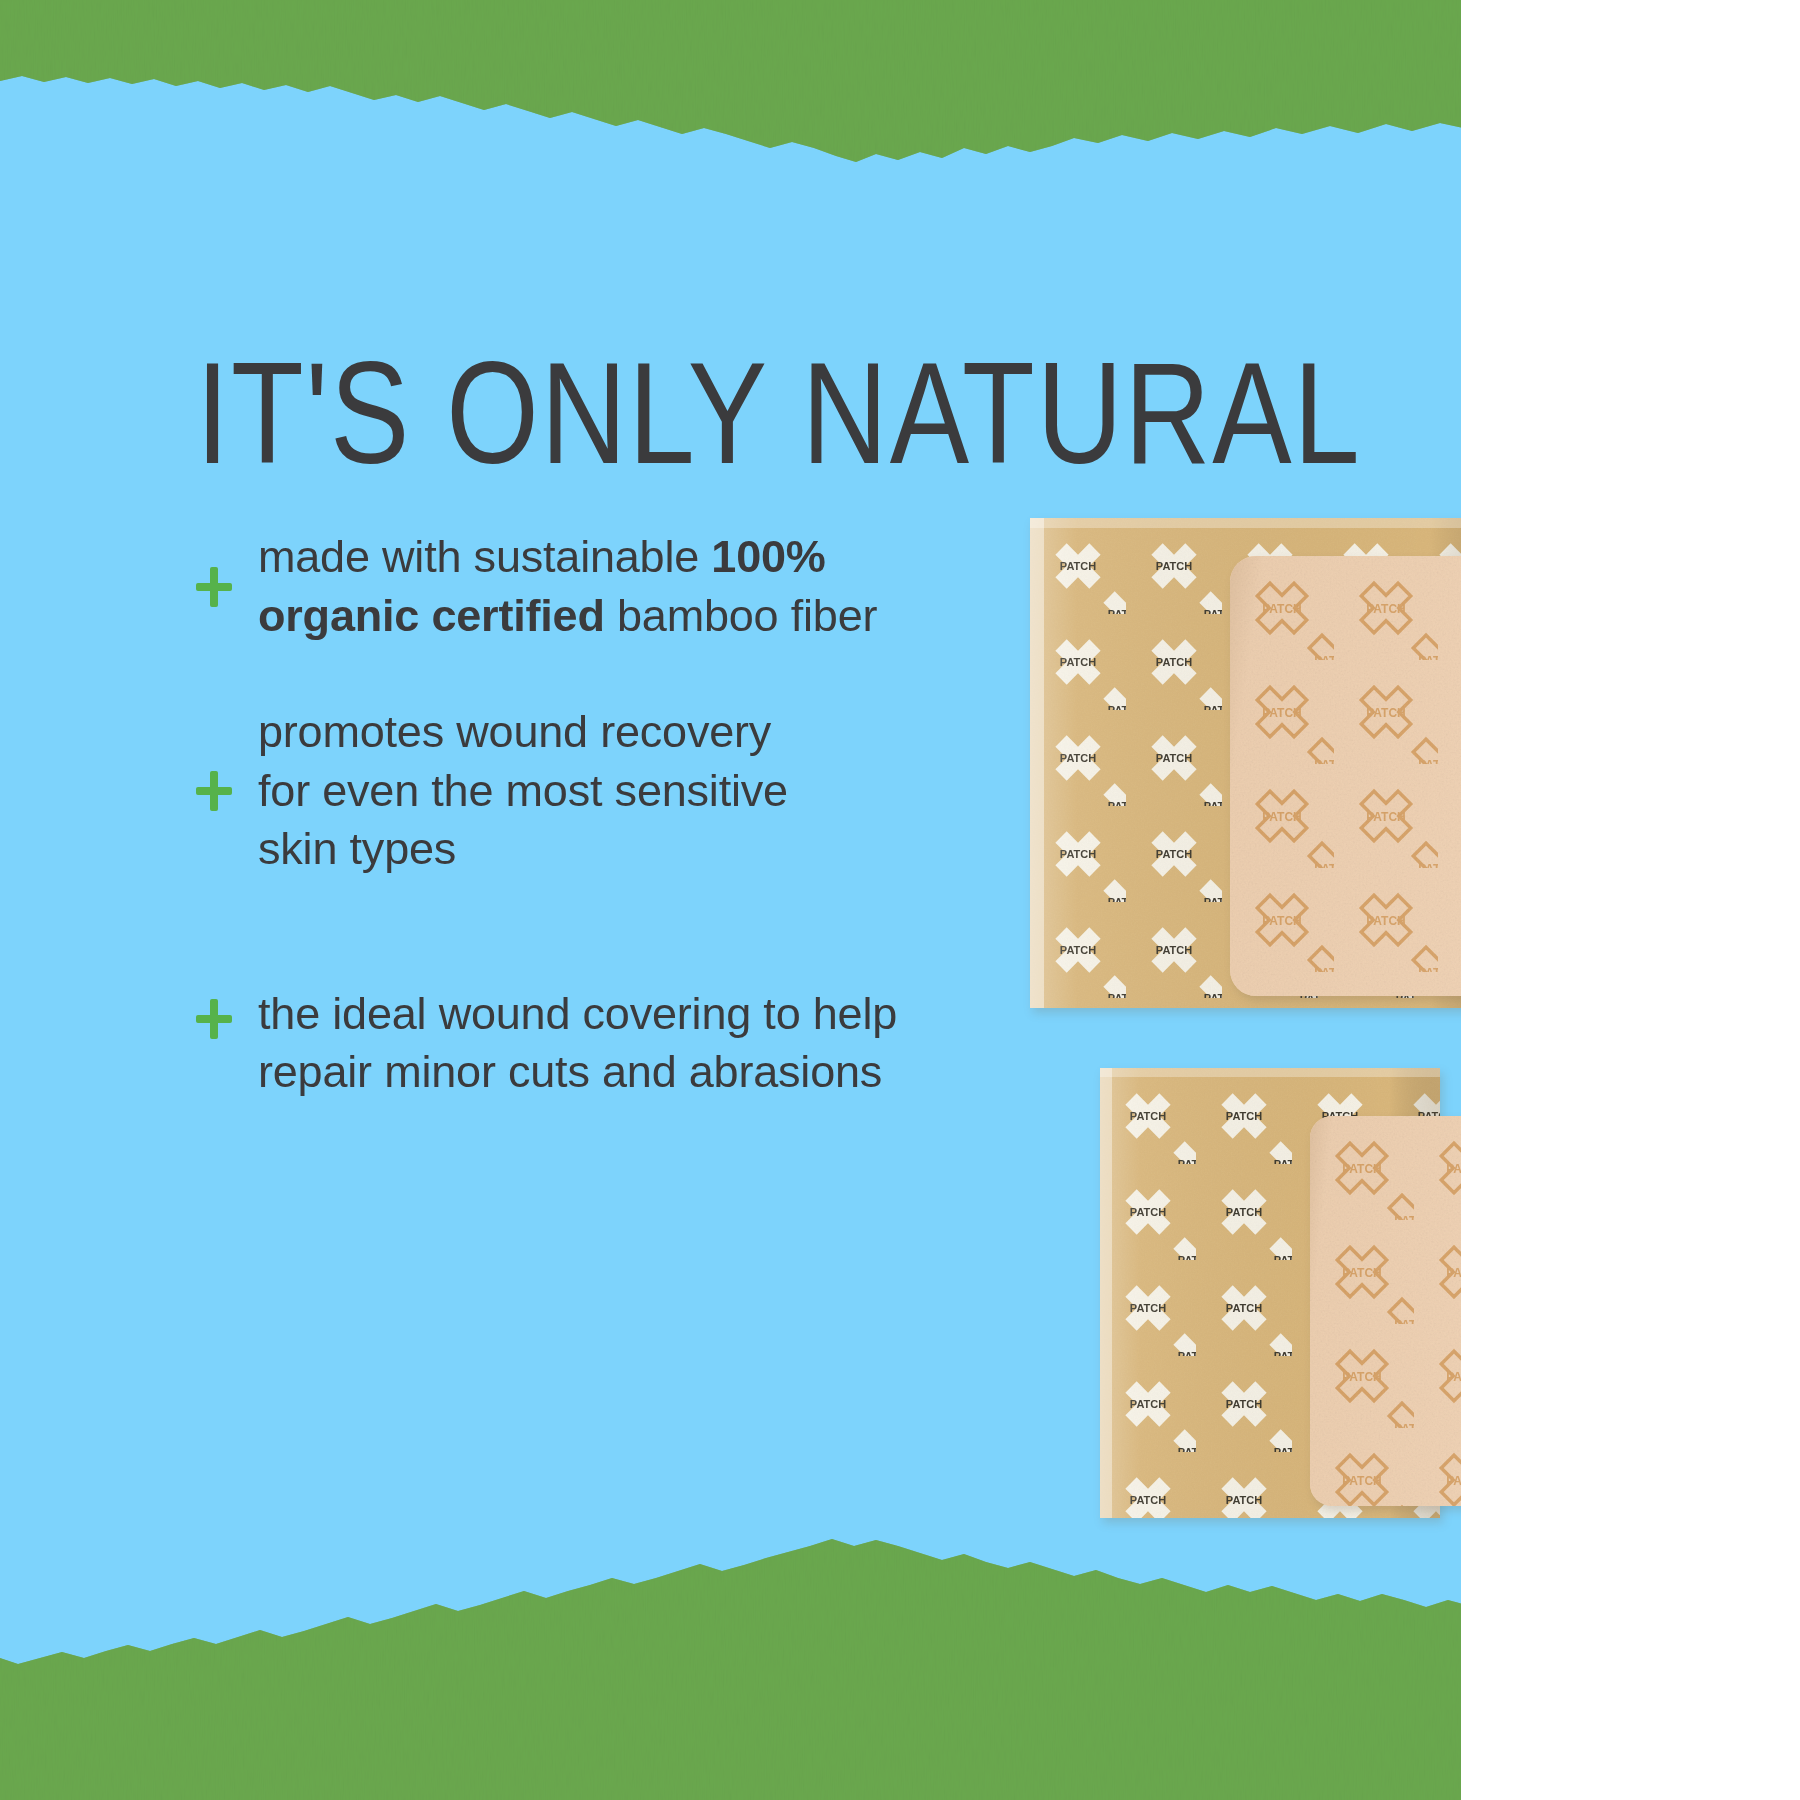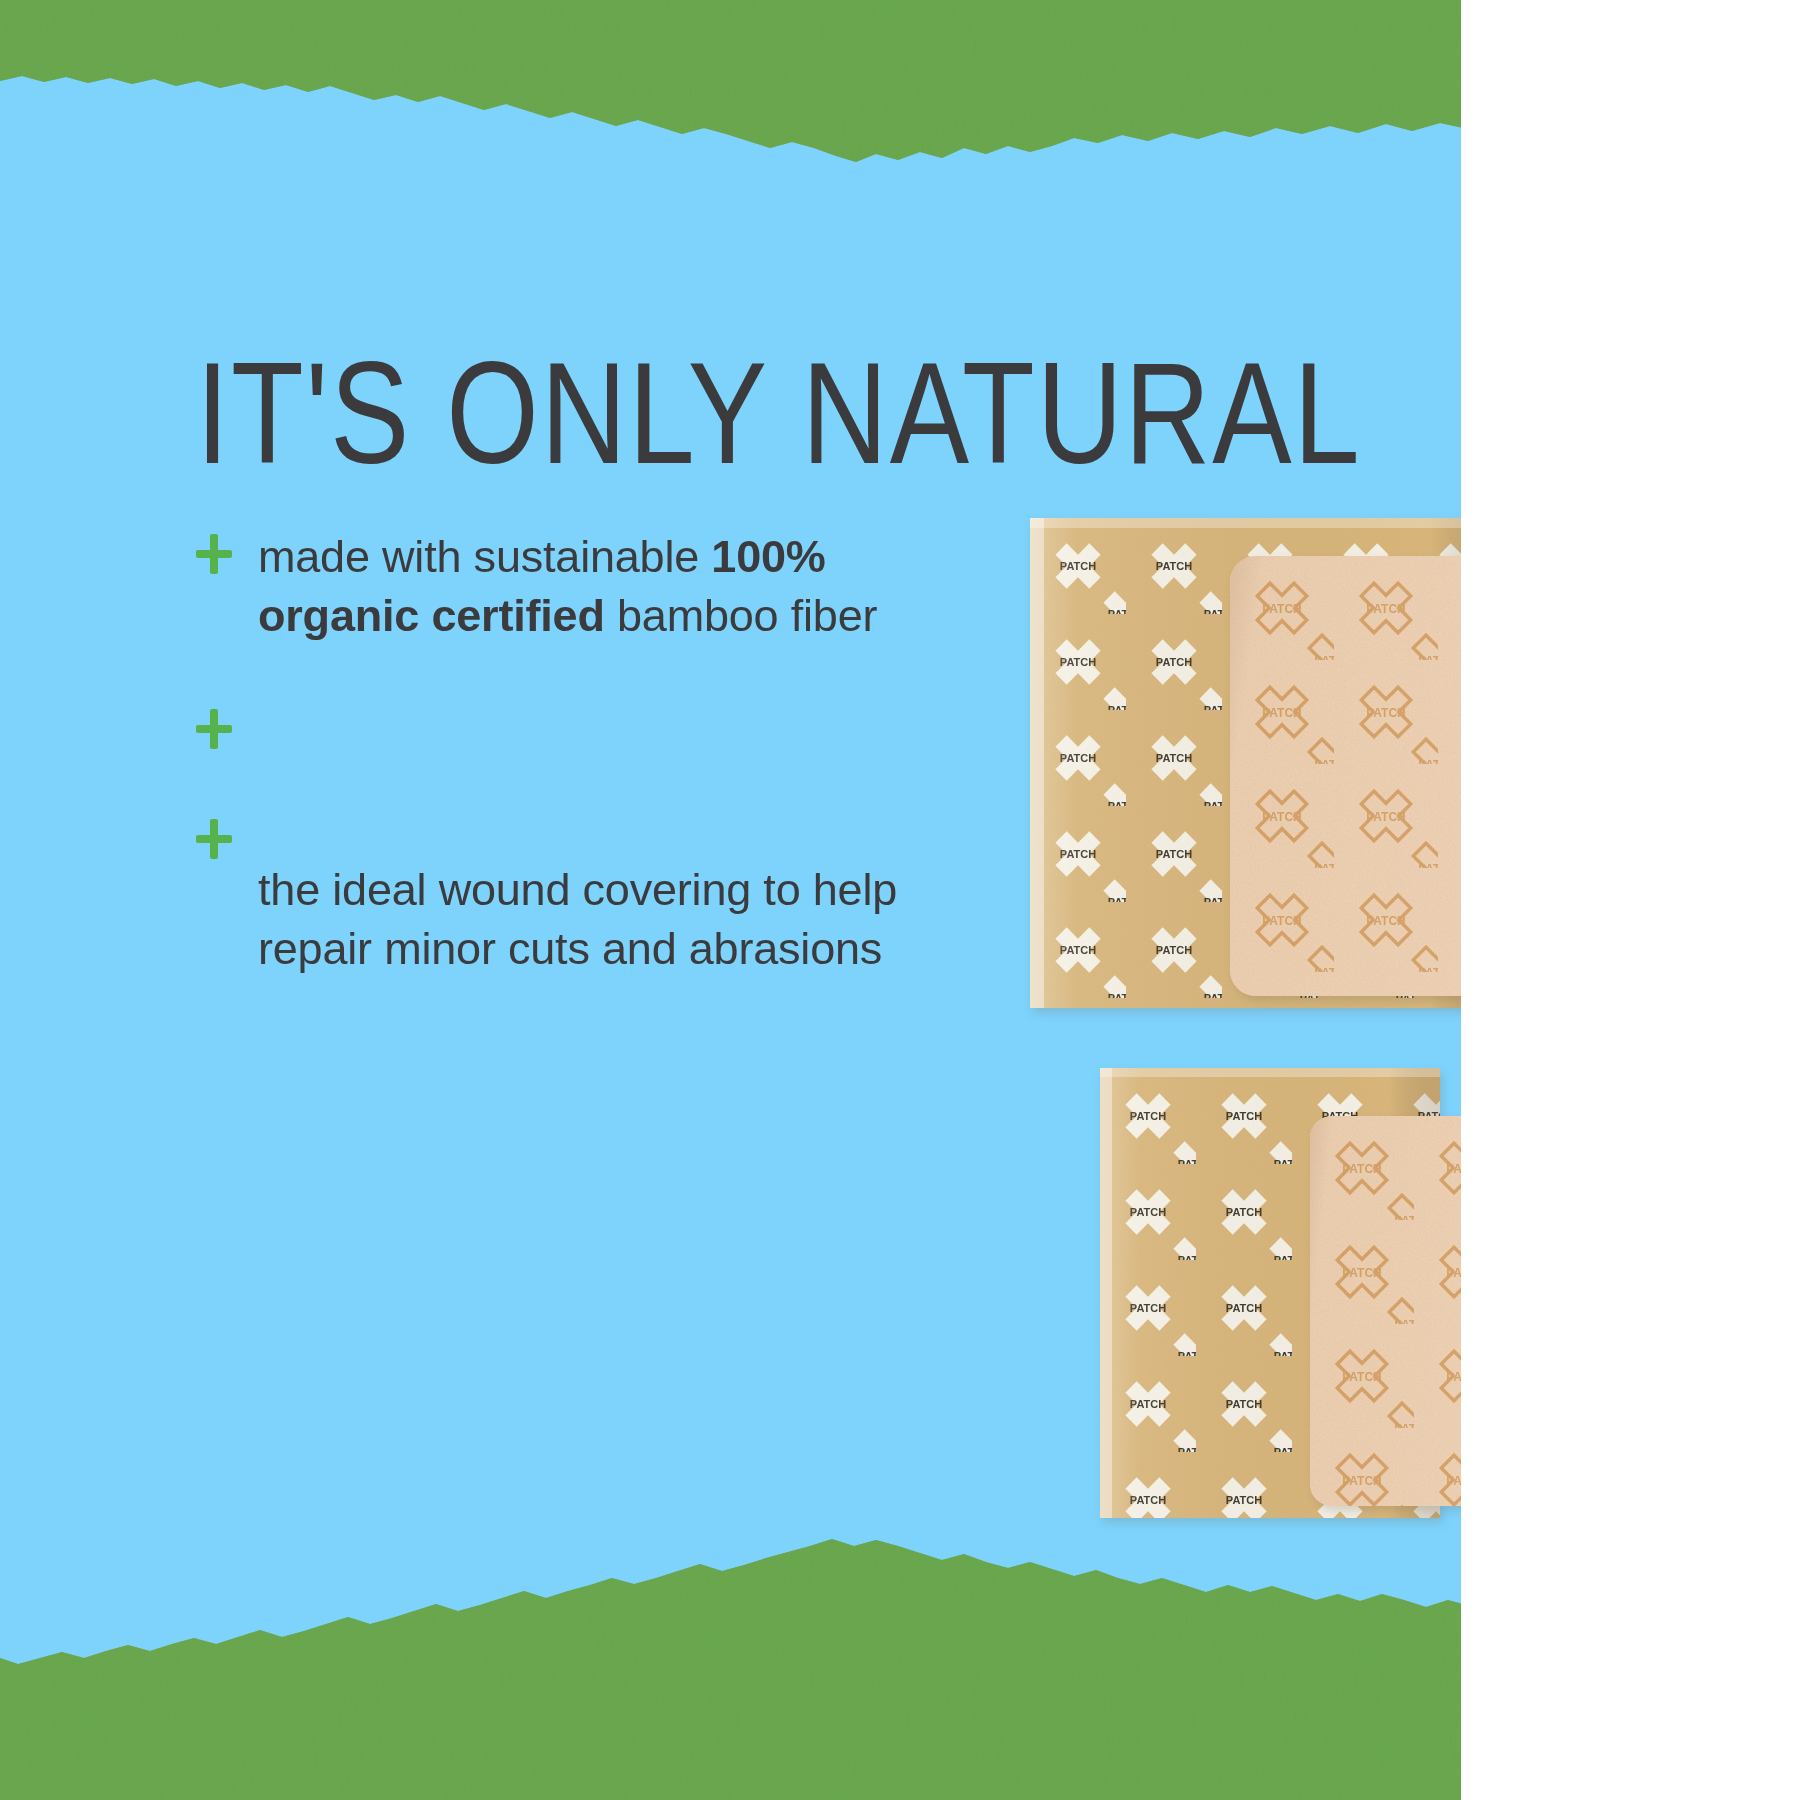--- a/index.html
+++ b/index.html
@@ -53,21 +53,21 @@
 
   
   #bullets {
     position: absolute;
     left: 196px;
     top: 528px;
     width: 730px;
   }
   .bullet-row {
     display: flex;
-    align-items: flex-start;
+    align-items: center;
     margin-bottom: 58px;
   }
   .bullet-row:last-child { margin-bottom: 0; }
 
   .plus-icon {
     flex: 0 0 auto;
     width: 40px;
     height: 52px;
     position: relative;
     margin-right: 22px;
@@ -206,20 +206,21 @@
   <ul id="bullets" style="list-style:none;margin:0;padding:0;">
 
     <li class="bullet-row">
       <span class="plus-icon"></span>
       <span class="bullet-text"><span>made with sustainable </span><b>100% organic certified</b><span> bamboo fiber</span></span>
     </li>
 
 
     <li class="bullet-row">
       <span class="plus-icon"></span>
+      <span class="bullet-text" style="max-width:560px;display:inline-block;">promotes wound recovery for even the most sensitive skin types</span>
     </li>
 
     <li class="bullet-row">
       <span class="plus-icon"></span>
       <span class="bullet-text" style="max-width:700px;display:inline-block;margin-top:48px;">the ideal wound covering to help repair minor cuts and abrasions</span>
     </li>
 
   </ul>
 
   <div id="top-group" class="product-group">

